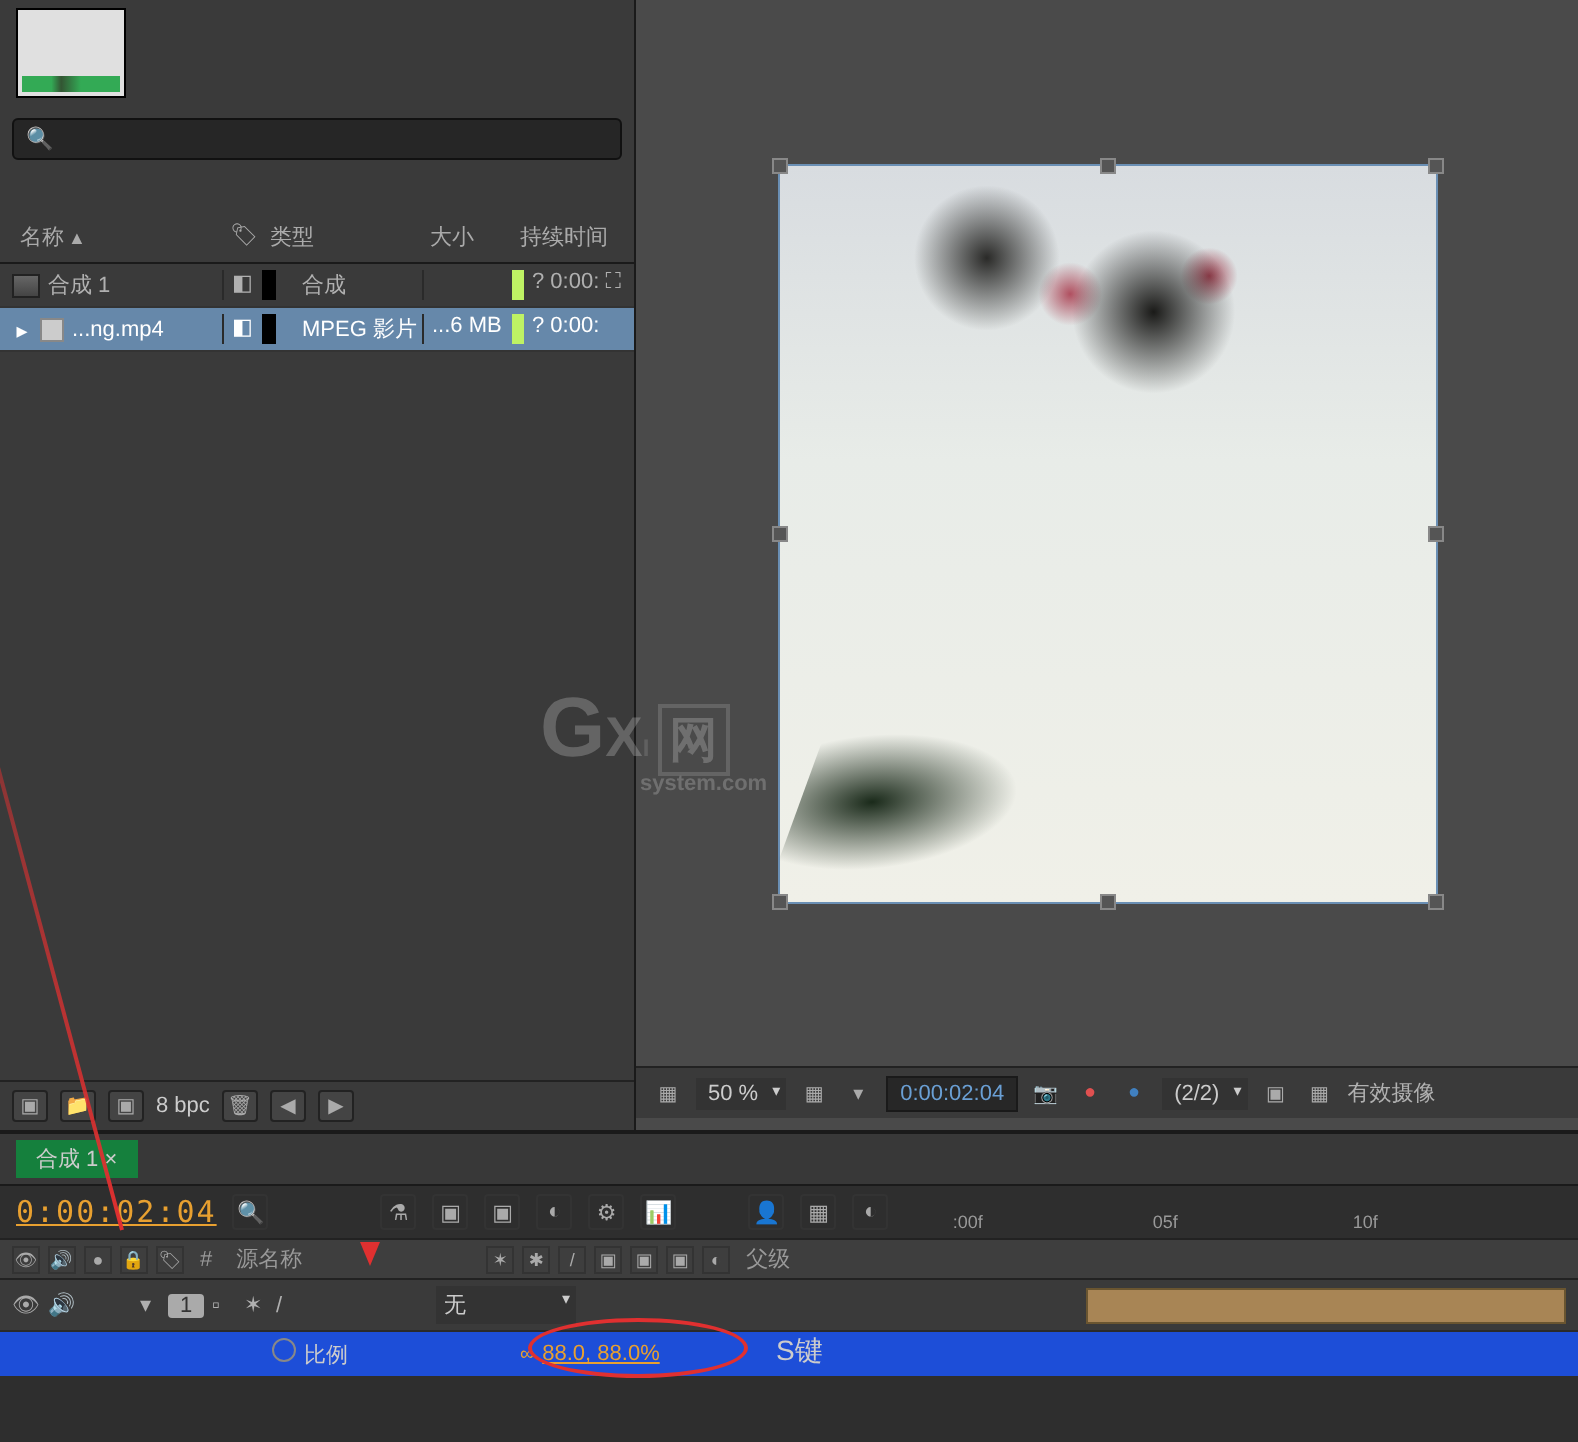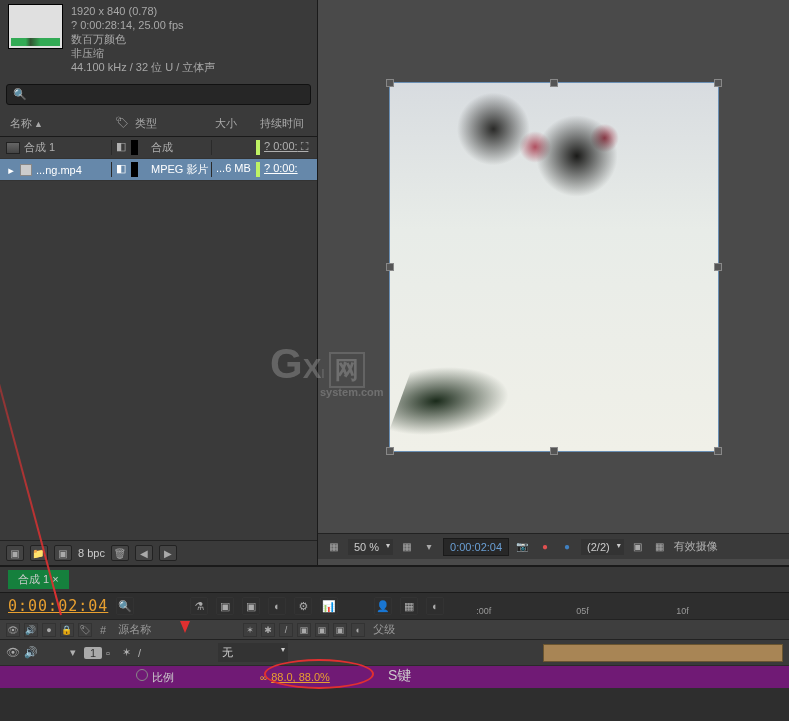--- a/index.html
+++ b/index.html
@@ -63,39 +63,40 @@
     }
     .project-header {
       display: flex;
       background: #3a3a3a;
       border-bottom: 1px solid #1a1a1a;
       padding: 3px 6px;
     }
     .ph-col {
       color: #aaa;
       padding: 2px 4px;
+      margin-top: 20px;
     }
     .ph-name { width: 105px; }
     .ph-tag { width: 20px; }
     .ph-type { width: 80px; }
     .ph-size { width: 45px; }
     .ph-dur { flex: 1; }
     .sort-icon { font-size: 9px; margin-left: 2px; }
     .project-rows { flex: 1; background: #3a3a3a; position: relative; }
     .project-row {
       display: flex;
       padding: 3px 6px;
       border-bottom: 1px solid #333;
     }
     .project-row.selected { background: #6688aa; color: #fff; }
     .pr-name { width: 105px; display: flex; align-items: center; gap: 4px; }
     .pr-tag { width: 20px; border-left: 1px solid #2a2a2a; padding-left: 4px;}
     .pr-type { width: 80px; border-left: 7px solid #000000; padding-left: 13px;}
     .pr-size { width: 45px; border-left: 1px solid #2a2a2a; padding-left: 4px;}
-    .pr-dur { flex: 1; border-left: 4px solid #bef264; padding-left: 4px; text-decoration: underline;}
+    .pr-dur { flex: 1; border-left: 6px solid #bef264; padding-left: 4px;}
     .icon-comp {
       width: 14px; height: 12px;
       background: linear-gradient(#666,#444);
       border: 1px solid #222;
       display: inline-block;
     }
     .icon-file {
       width: 12px; height: 12px;
       background: #ccc;
       border: 1px solid #888;
@@ -332,21 +333,21 @@
       height: 18px;
       background: #a88555;
       border: 1px solid #6a5530;
       margin-left: 8px;
     }
     .prop-row {
       display: flex;
       align-items: center;
       padding: 3px 6px;
       gap: 6px;
-      background: #701a75;
+      background: #1d4ed8;
     }
     .prop-label {
       margin-left: 130px;
       color: #ccc;
     }
     .prop-value {
       color: #e8a030;
       text-decoration: underline;
       margin-left: 80px;
     }
@@ -421,27 +422,20 @@
     .watermark .net { font-size: 24px; border: 2px solid rgba(180,180,180,0.25); padding: 0 4px; margin-left: 4px;}
     .watermark .system { font-size: 11px; position: absolute; bottom: -10px; left: 50px;}
   </style>
 </head>
 <body>
 
 <div class="main-container">
   <div class="left-panel">
     <div class="file-info">
       <div class="thumb-box"></div>
-      <div class="file-info-text">
-        <div>1920 x 840 (0.78)</div>
-        <div>? 0:00:28:14, 25.00 fps</div>
-        <div>数百万颜色</div>
-        <div>非压缩</div>
-        <div>44.100 kHz / 32 位 U / 立体声</div>
-      </div>
     </div>
     <div class="search-box">🔍</div>
     <div class="project-header">
       <div class="ph-col ph-name"><span>名称</span><span class="sort-icon">▲</span></div>
       <div class="ph-col ph-tag">🏷</div>
       <div class="ph-col ph-type">类型</div>
       <div class="ph-col ph-size">大小</div>
       <div class="ph-col ph-dur">持续时间</div>
     </div>
     <div class="project-rows">

